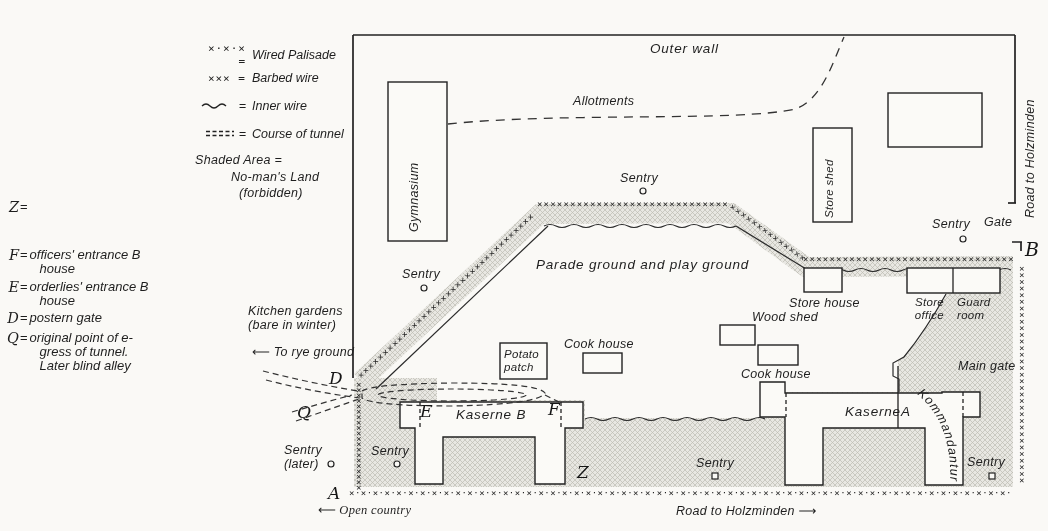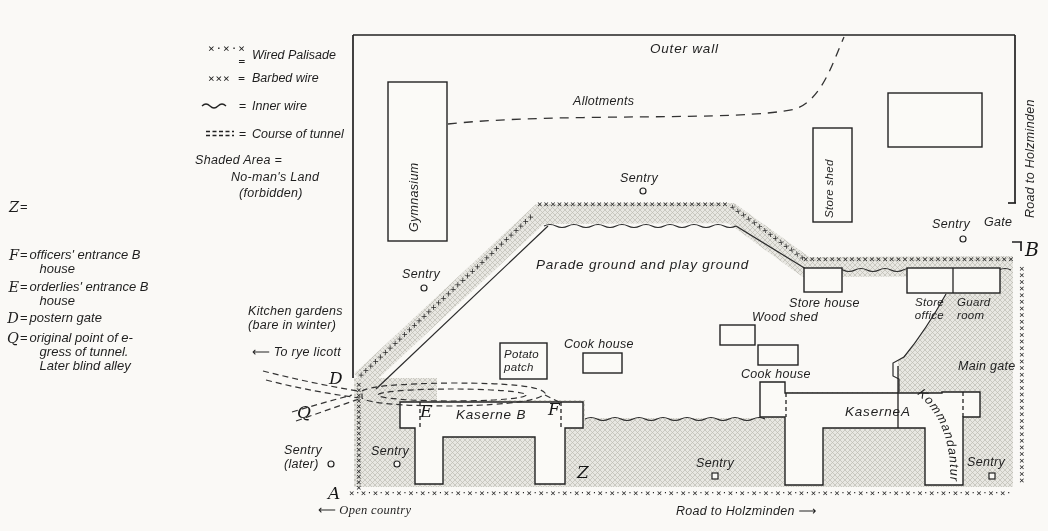--- a/index.html
+++ b/index.html
@@ -218,21 +218,21 @@
     <div>Potato</div>
     <div>patch</div>
   </div>
 
   <div class="lbl" style="left:248px;top:304px;">
     <div>Kitchen gardens</div>
     <div>(bare in winter)</div>
   </div>
   <div class="lbl" style="left:252px;top:345px;">
     <span class="arrow">⟵</span>
-    <span>To rye licott</span>
+    <span>To rye ground</span>
   </div>
 
   <div class="lbl big" style="left:456px;top:407px;">Kaserne B</div>
   <div class="lbl big" style="left:845px;top:404px;">Kaserne</div>
   <div class="lbl big" style="left:901px;top:404px;">A</div>
 
   <div class="lbl" style="left:318px;top:503px;font-family:Liberation Serif, serif;">
     <span class="arrow">⟵</span>
     <span>Open country</span>
   </div>

